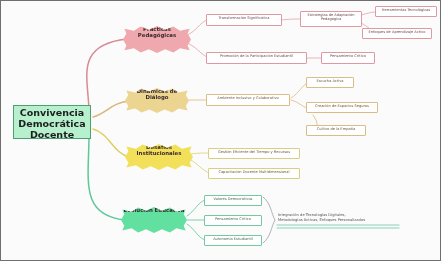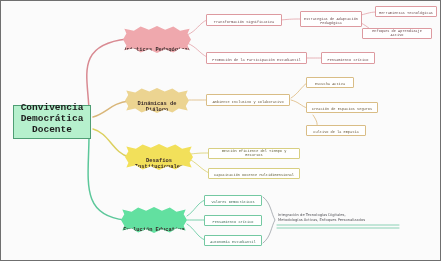--- a/index.html
+++ b/index.html
@@ -20,27 +20,26 @@
   #edges {
     position: absolute;
     left: 0;
     top: 0;
     width: 441px;
     height: 261px;
   }
   .node {
     position: absolute;
     display: flex;
-    align-items: flex-end;
+    align-items: flex-start;
     justify-content: center;
     text-align: center;
     box-sizing: border-box;
     line-height: 1.15;
     z-index: 3;
-    font-family: Liberation Mono, monospace;
   }
   
   .central {
     background: #b6f0cd;
     border: 1px solid #4f9e74;
     color: #1d1d1d;
     font-size: 9.5px;
     font-weight: bold;
     padding: 2px;
   }

